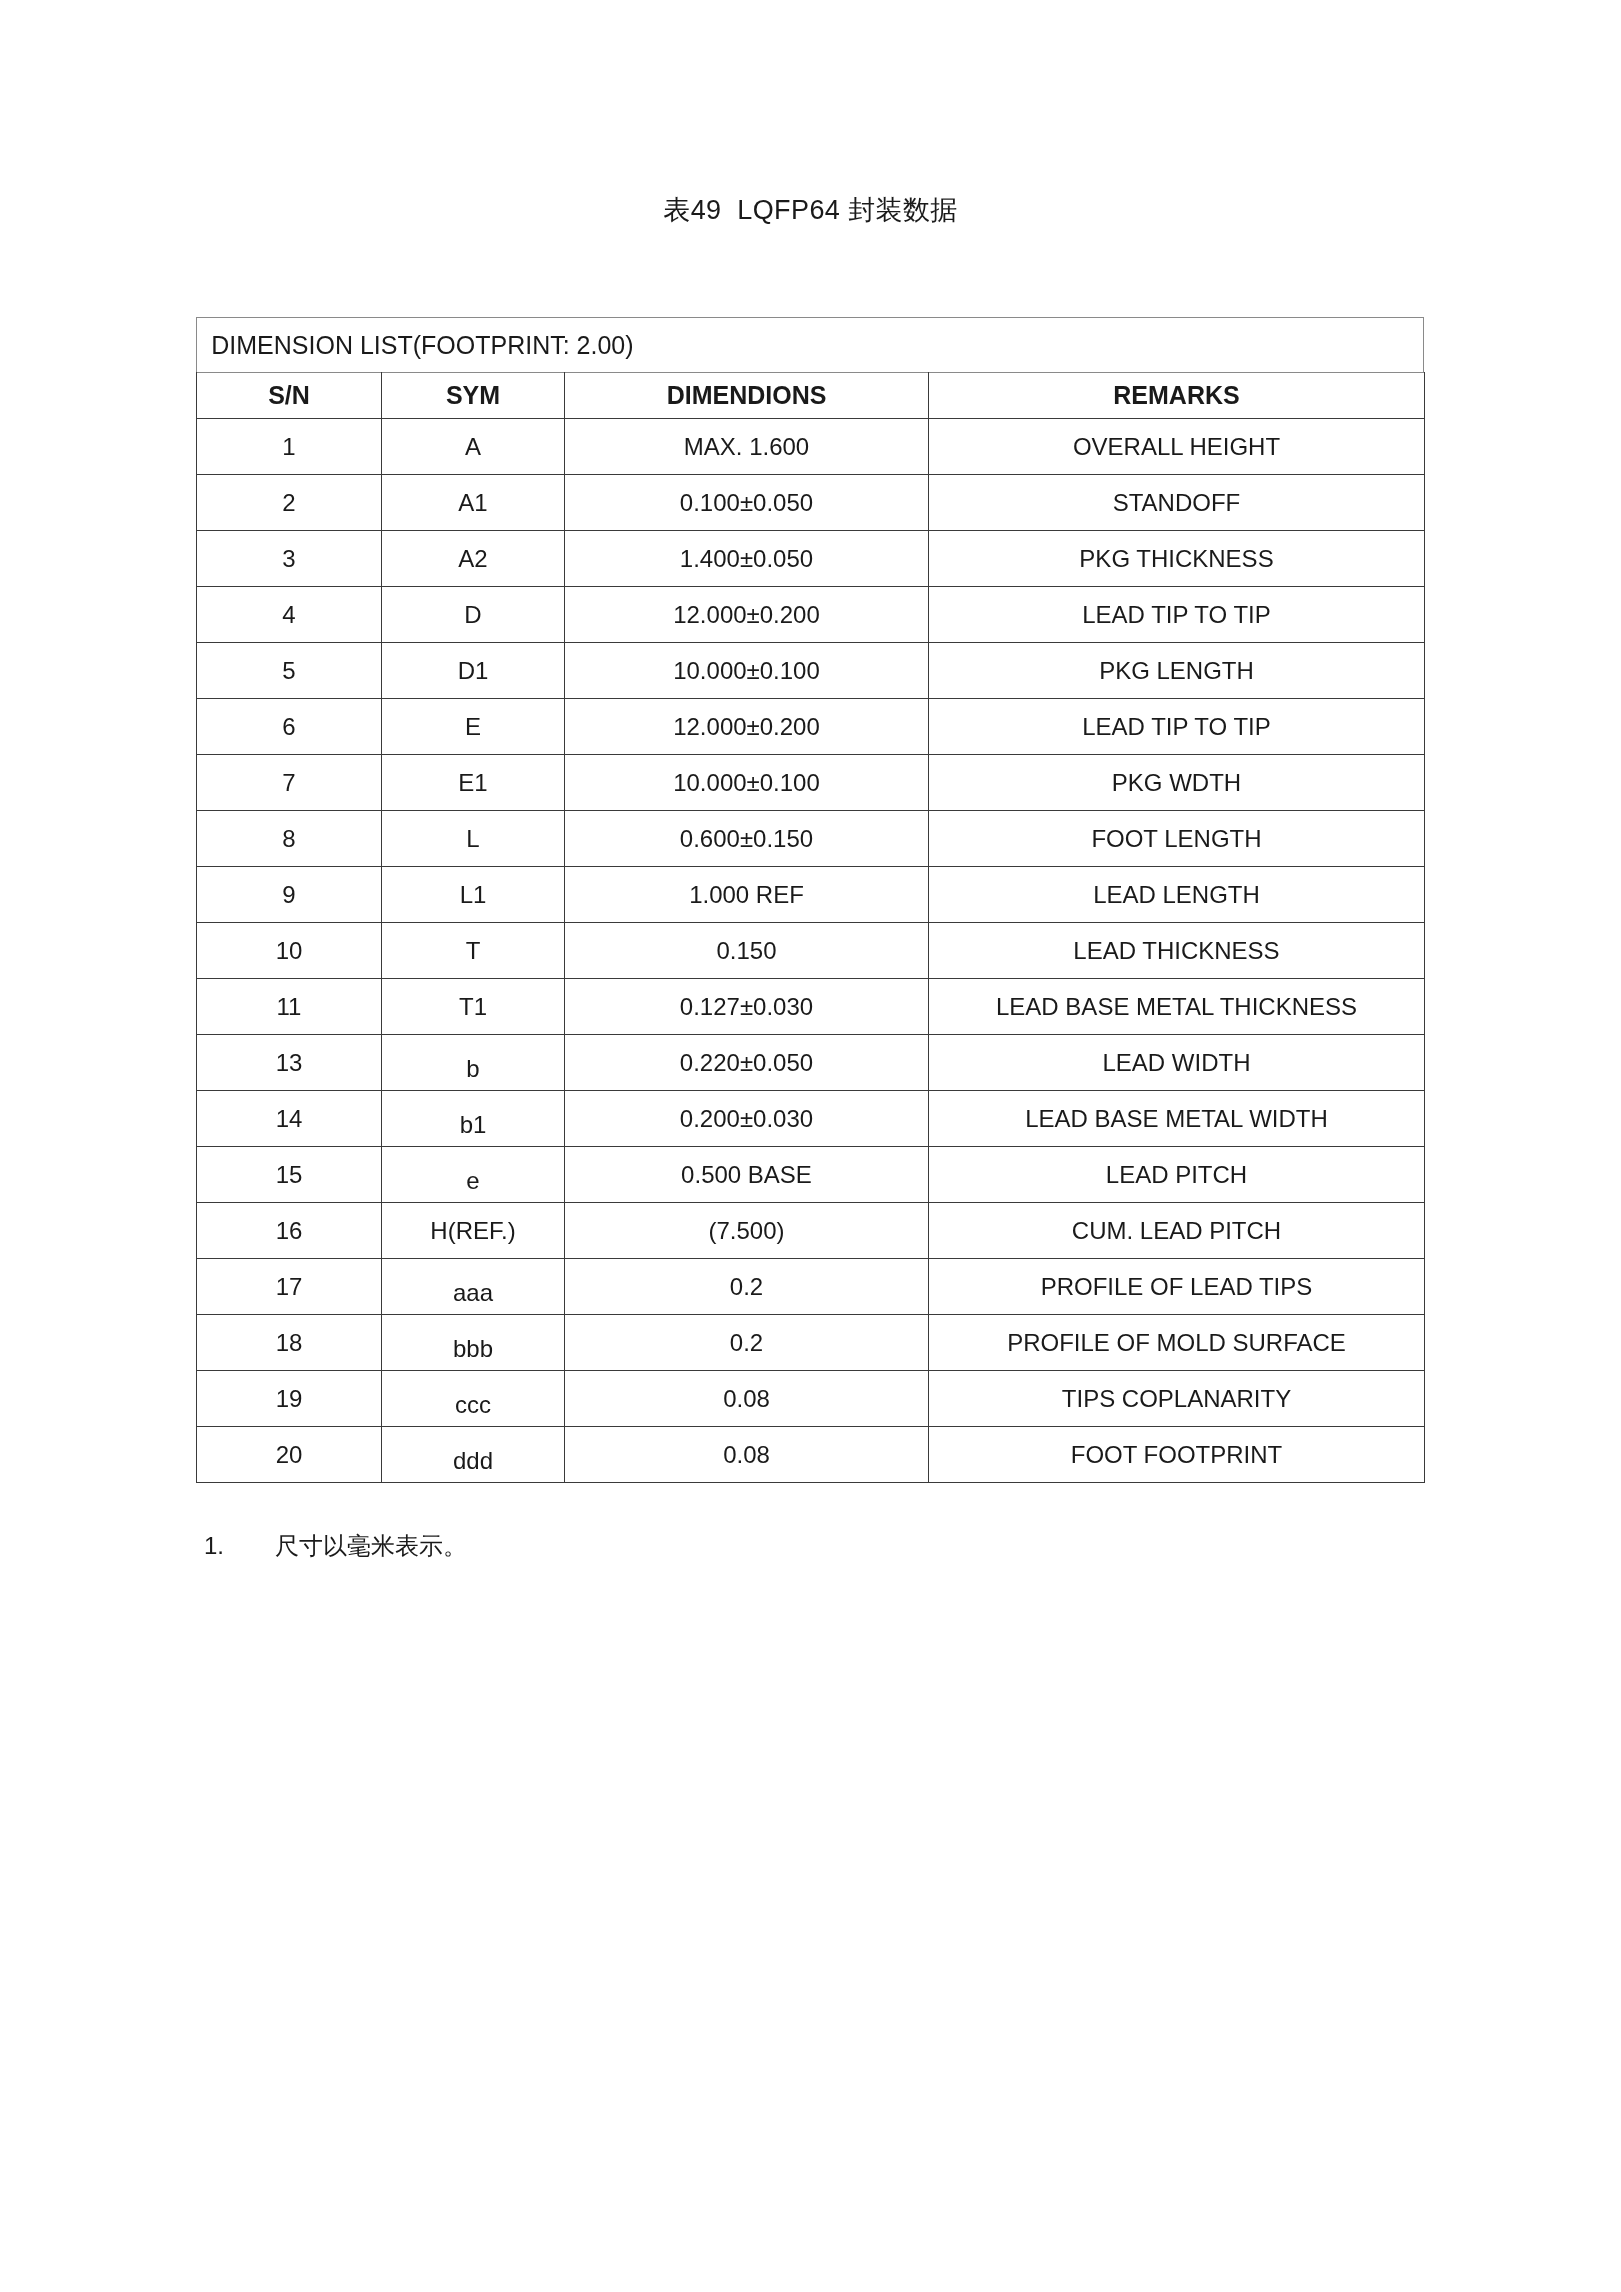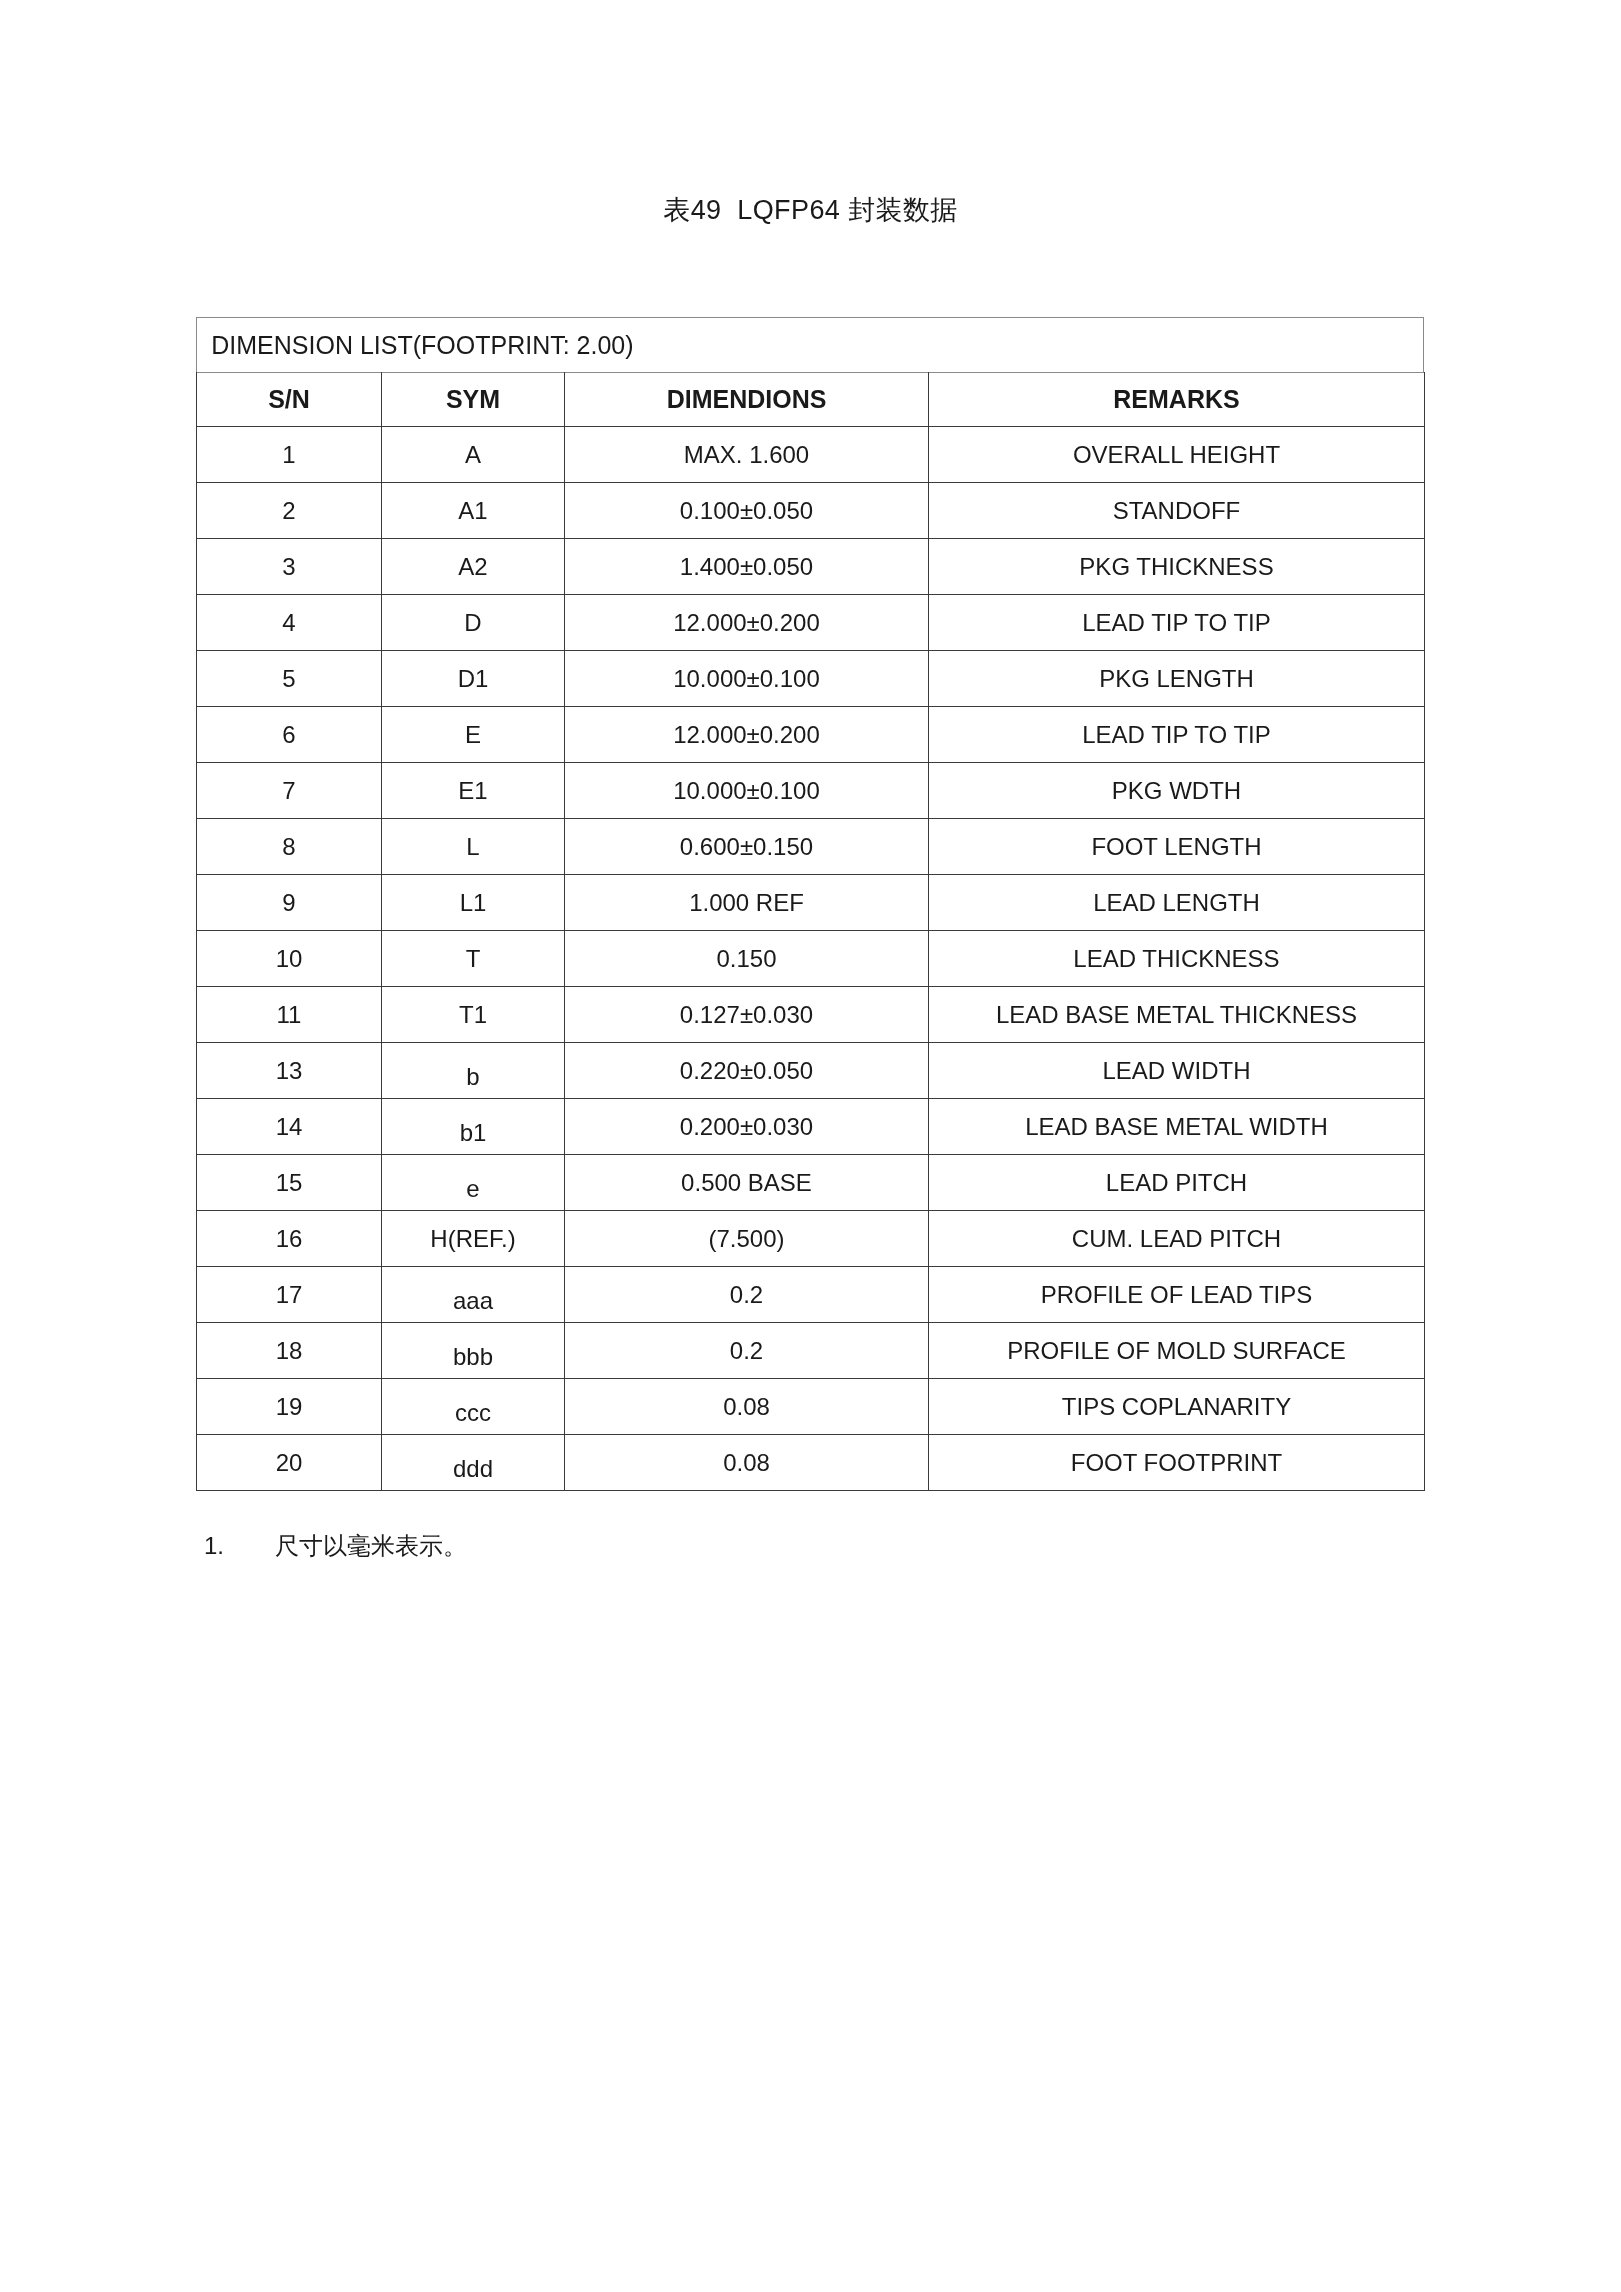--- a/index.html
+++ b/index.html
@@ -54,21 +54,21 @@
   }
   table.dim-table th,
   table.dim-table td {
     border: 1.8px solid #3a3a3a;
     text-align: center;
     vertical-align: middle;
     padding: 0;
     overflow: hidden;
   }
   table.dim-table thead th {
-    height: 54px;
+    height: 46px;
     font-size: 25px;
     font-weight: 700;
     border-top: none;
   }
   table.dim-table tbody td {
     height: 55px;
     font-size: 24px;
     font-weight: 400;
   }
   .sym-span { display: inline-block; }

